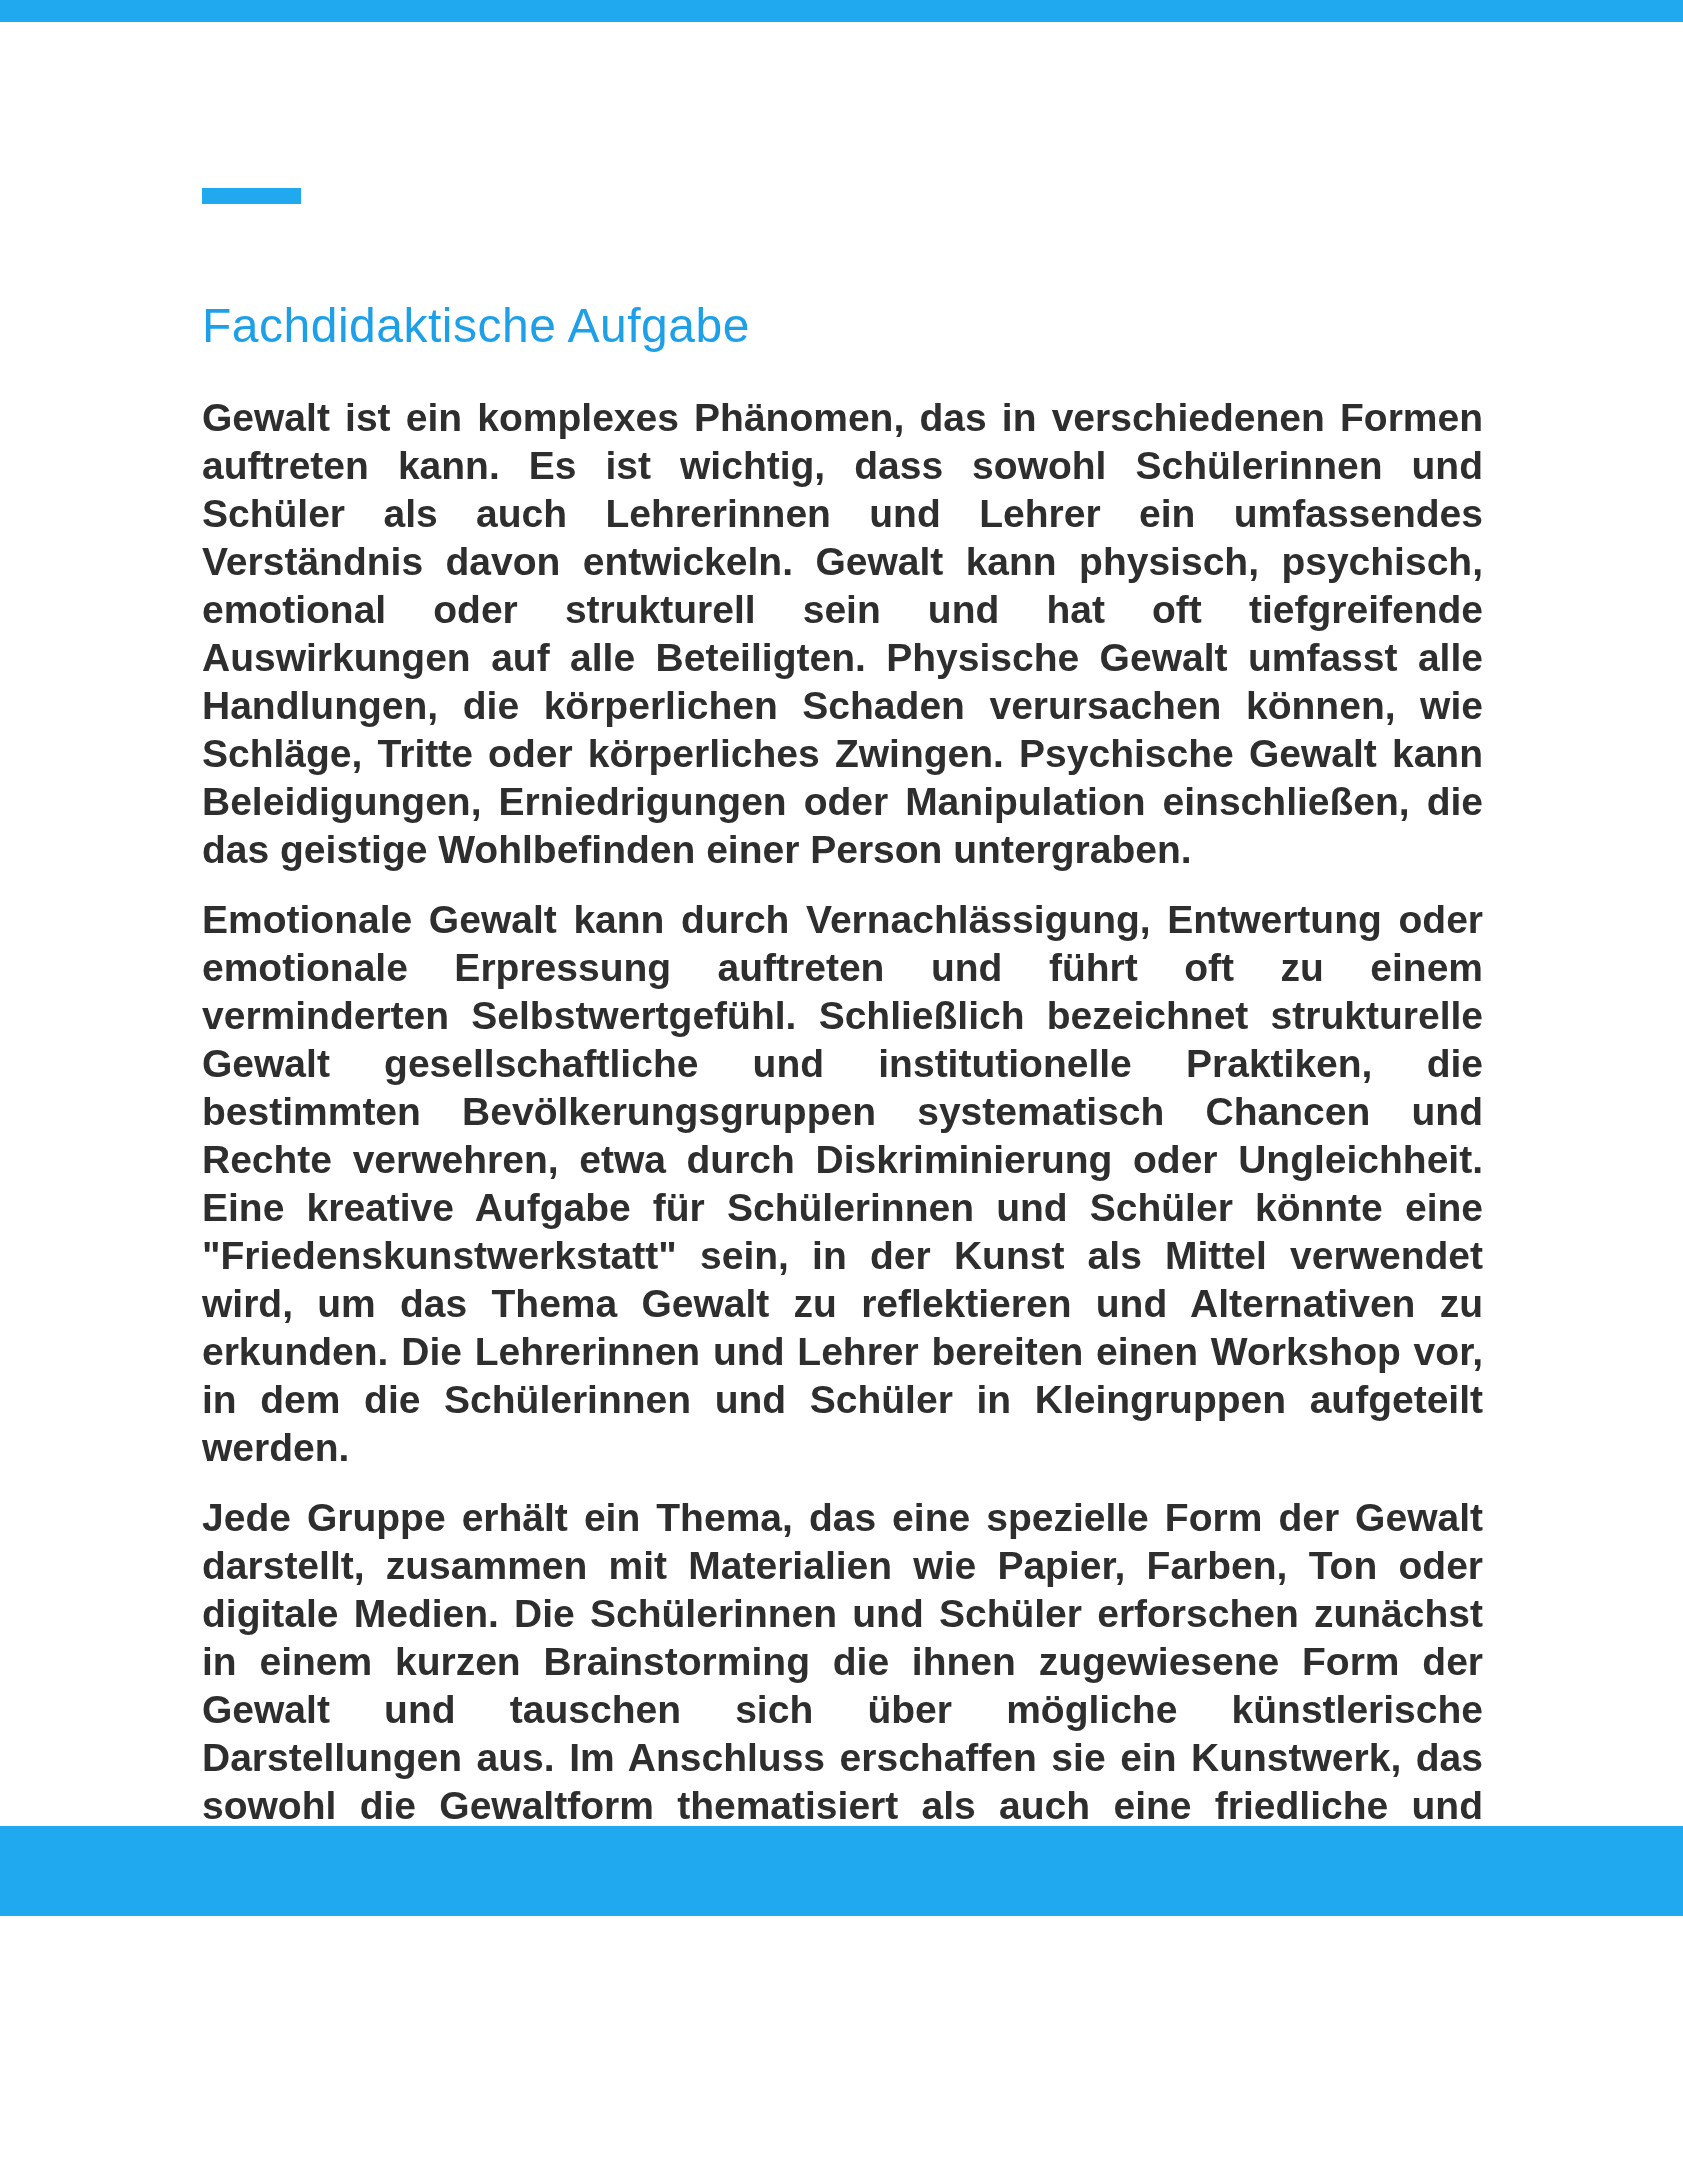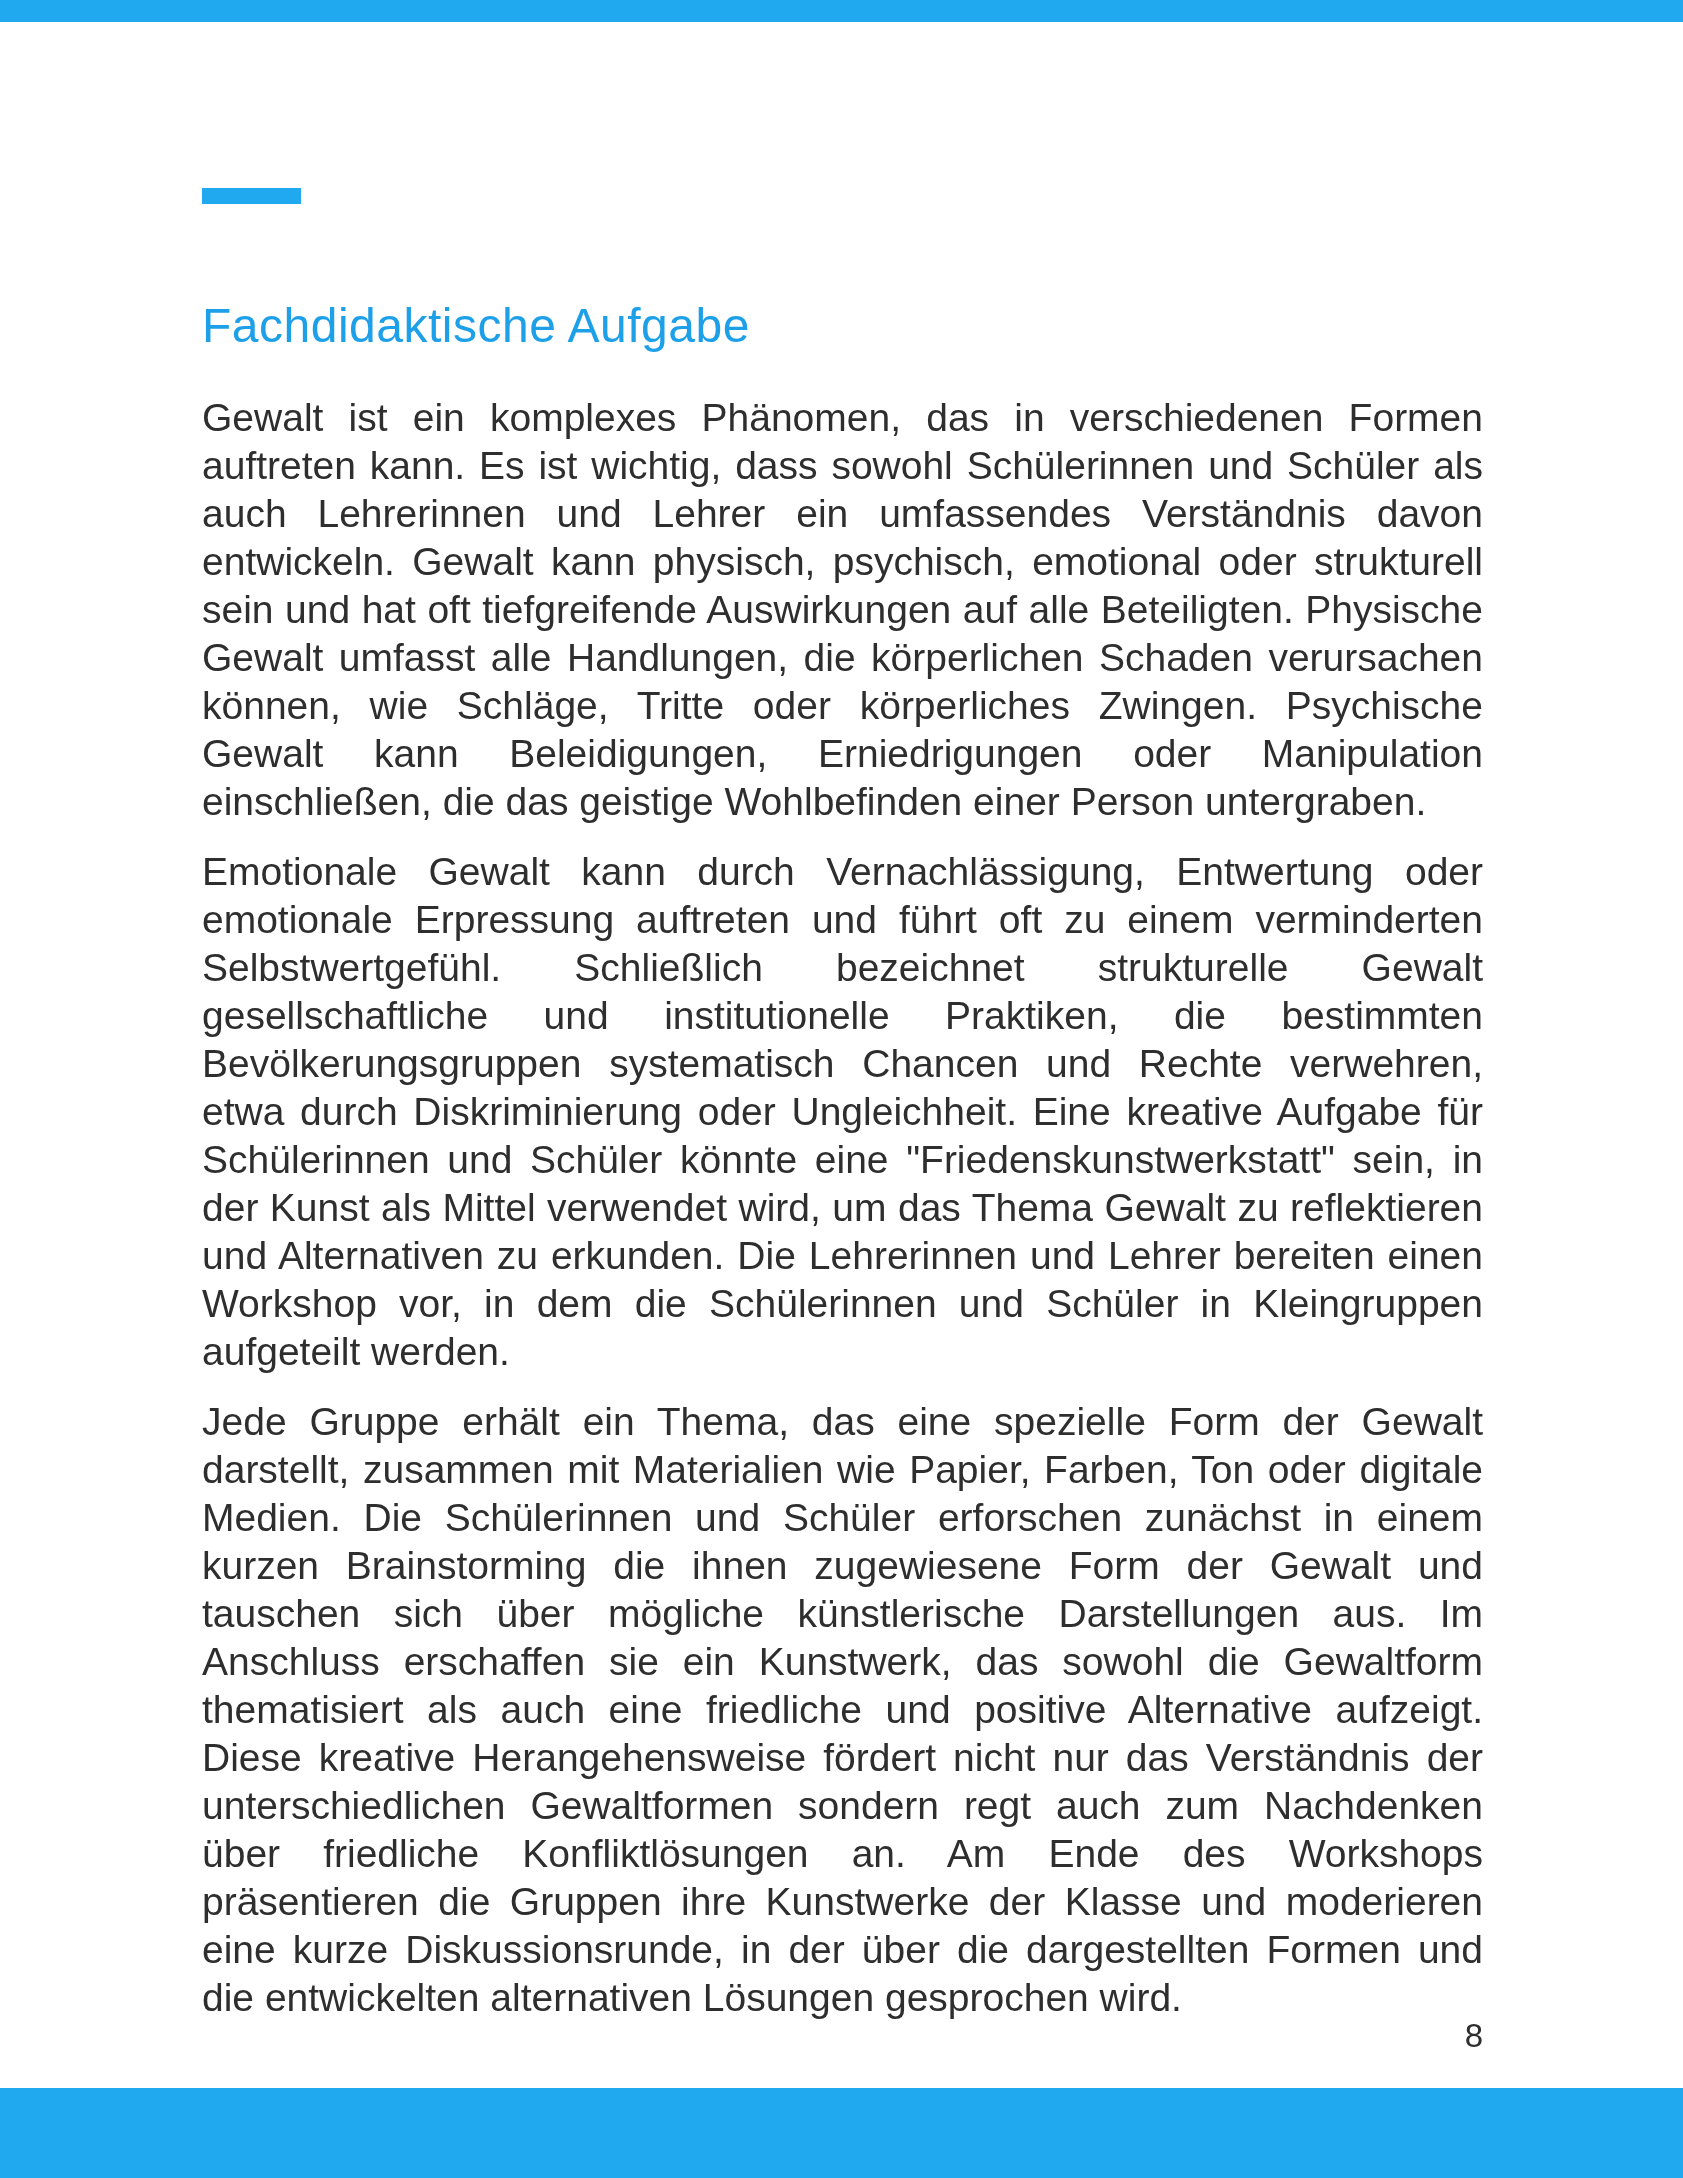--- a/index.html
+++ b/index.html
@@ -3,21 +3,21 @@
 <meta charset="utf-8">
 <style>
   html, body {
     margin: 0;
     padding: 0;
     background: #ffffff;
   }
   .page {
     position: relative;
     width: 1683px;
-    height: 2178px;
+    height: 1916px;
     background: #ffffff;
     overflow: hidden;
     font-family: "Liberation Sans", sans-serif;
   }
   .bar {
     position: absolute;
     left: 0;
     right: 0;
     background: var(--accent, #21a9f0);
   }
@@ -40,21 +40,21 @@
     font-size: 48px;
     line-height: 55px;
     font-weight: 400;
     letter-spacing: 0.5px;
     color: var(--heading, #1ea0e9);
   }
   .bodytext p {
     margin: 16px 0 22px 0;
     font-size: 39px;
     line-height: 48px;
-    font-weight: 400;
+    font-weight: 700;
     color: #2e2e2e;
     text-align: justify;
     text-justify: inter-word;
   }
   .bodytext p:first-child {
     margin-top: 41px;
   }
   .bodytext p:last-child {
     margin-bottom: 0;
   }

